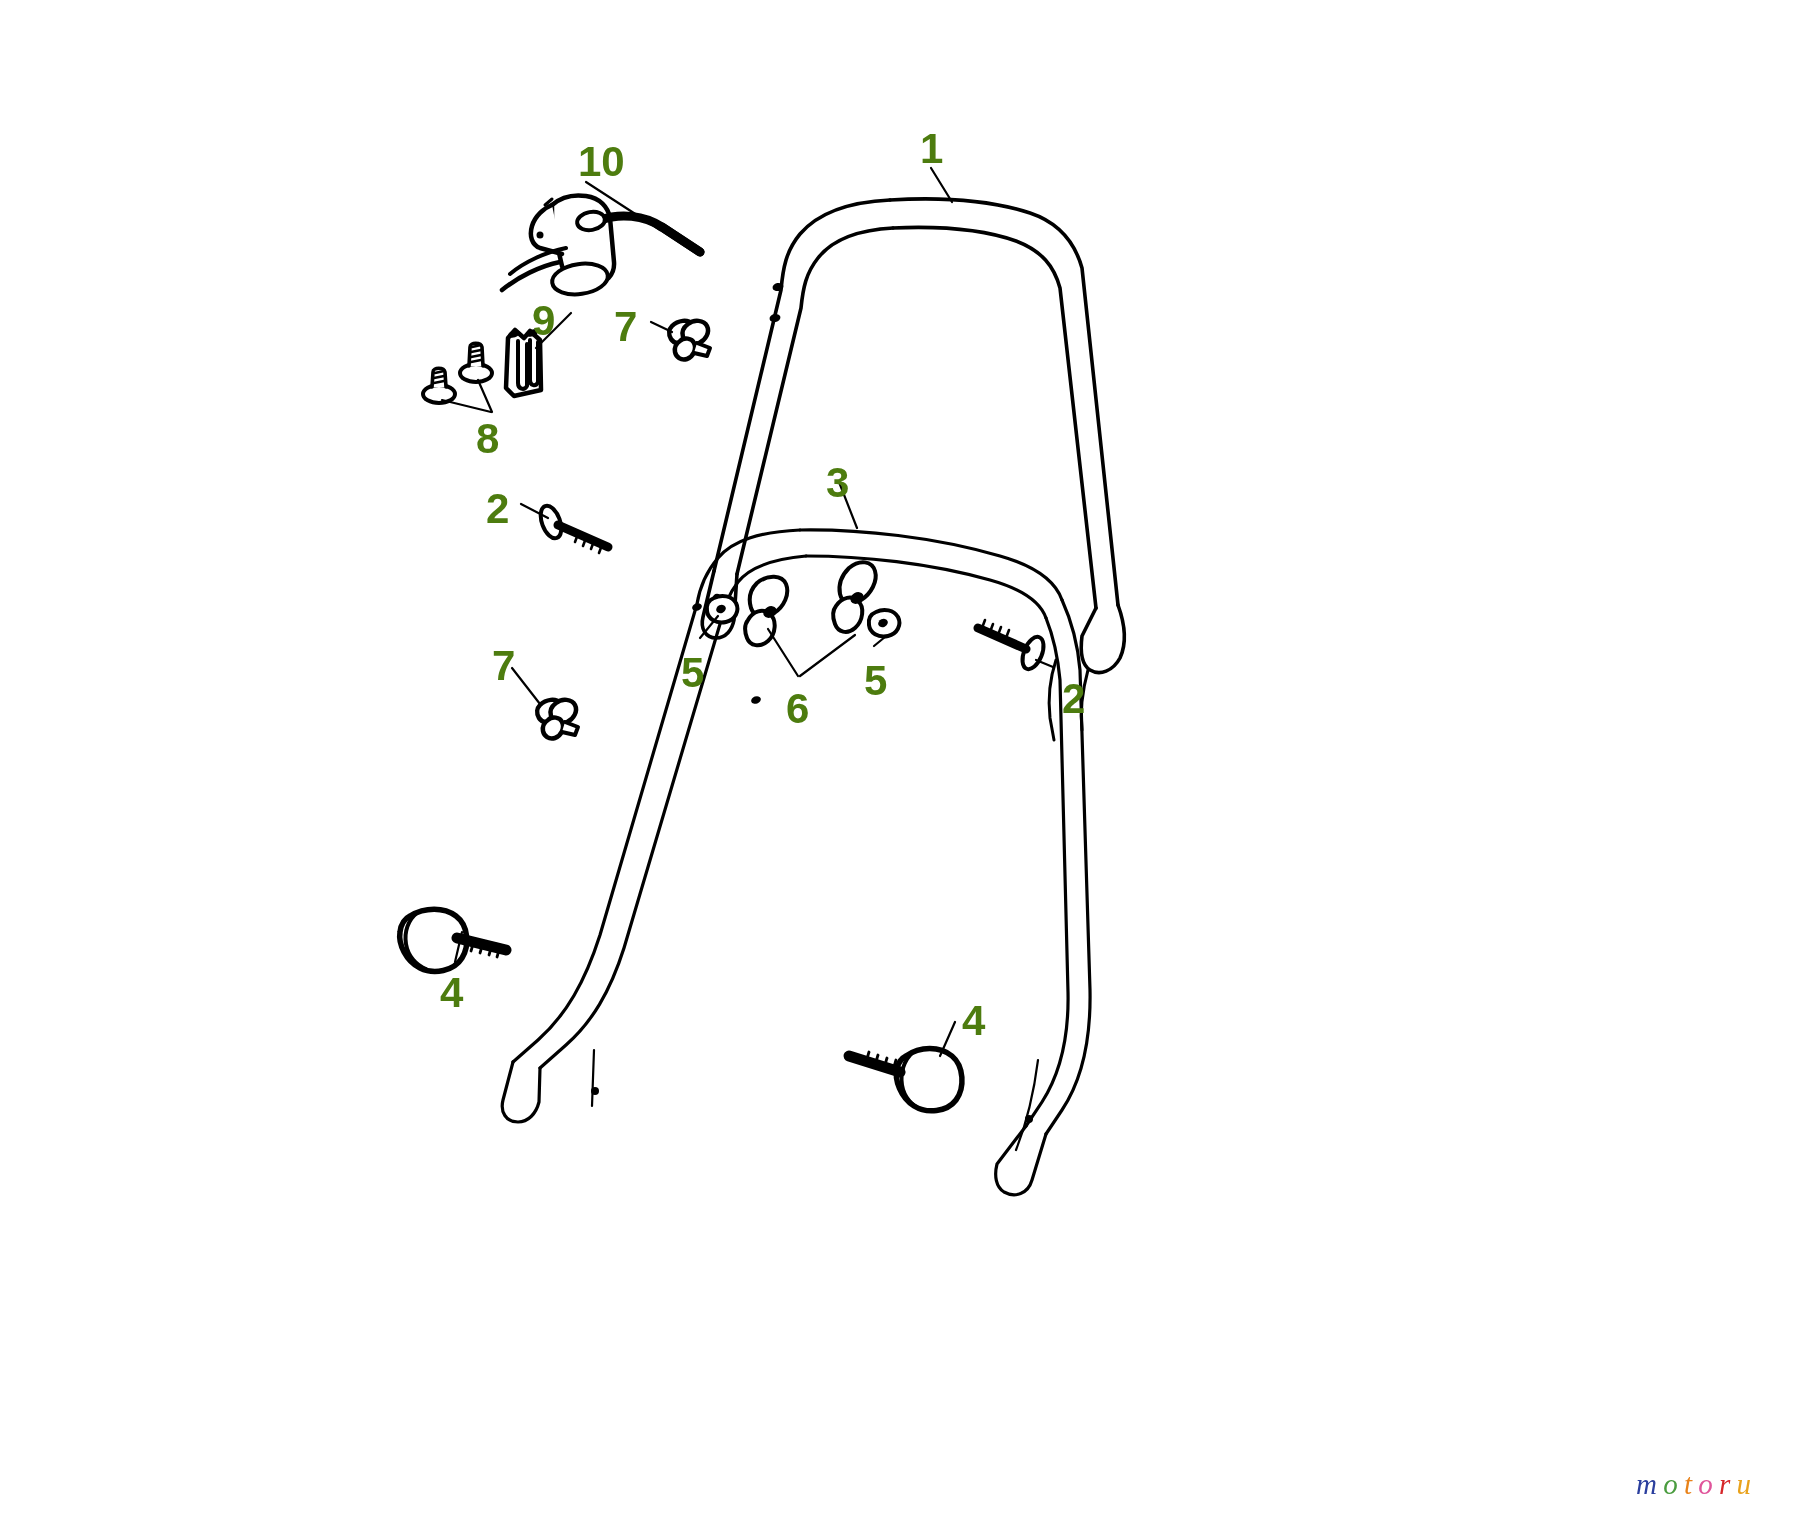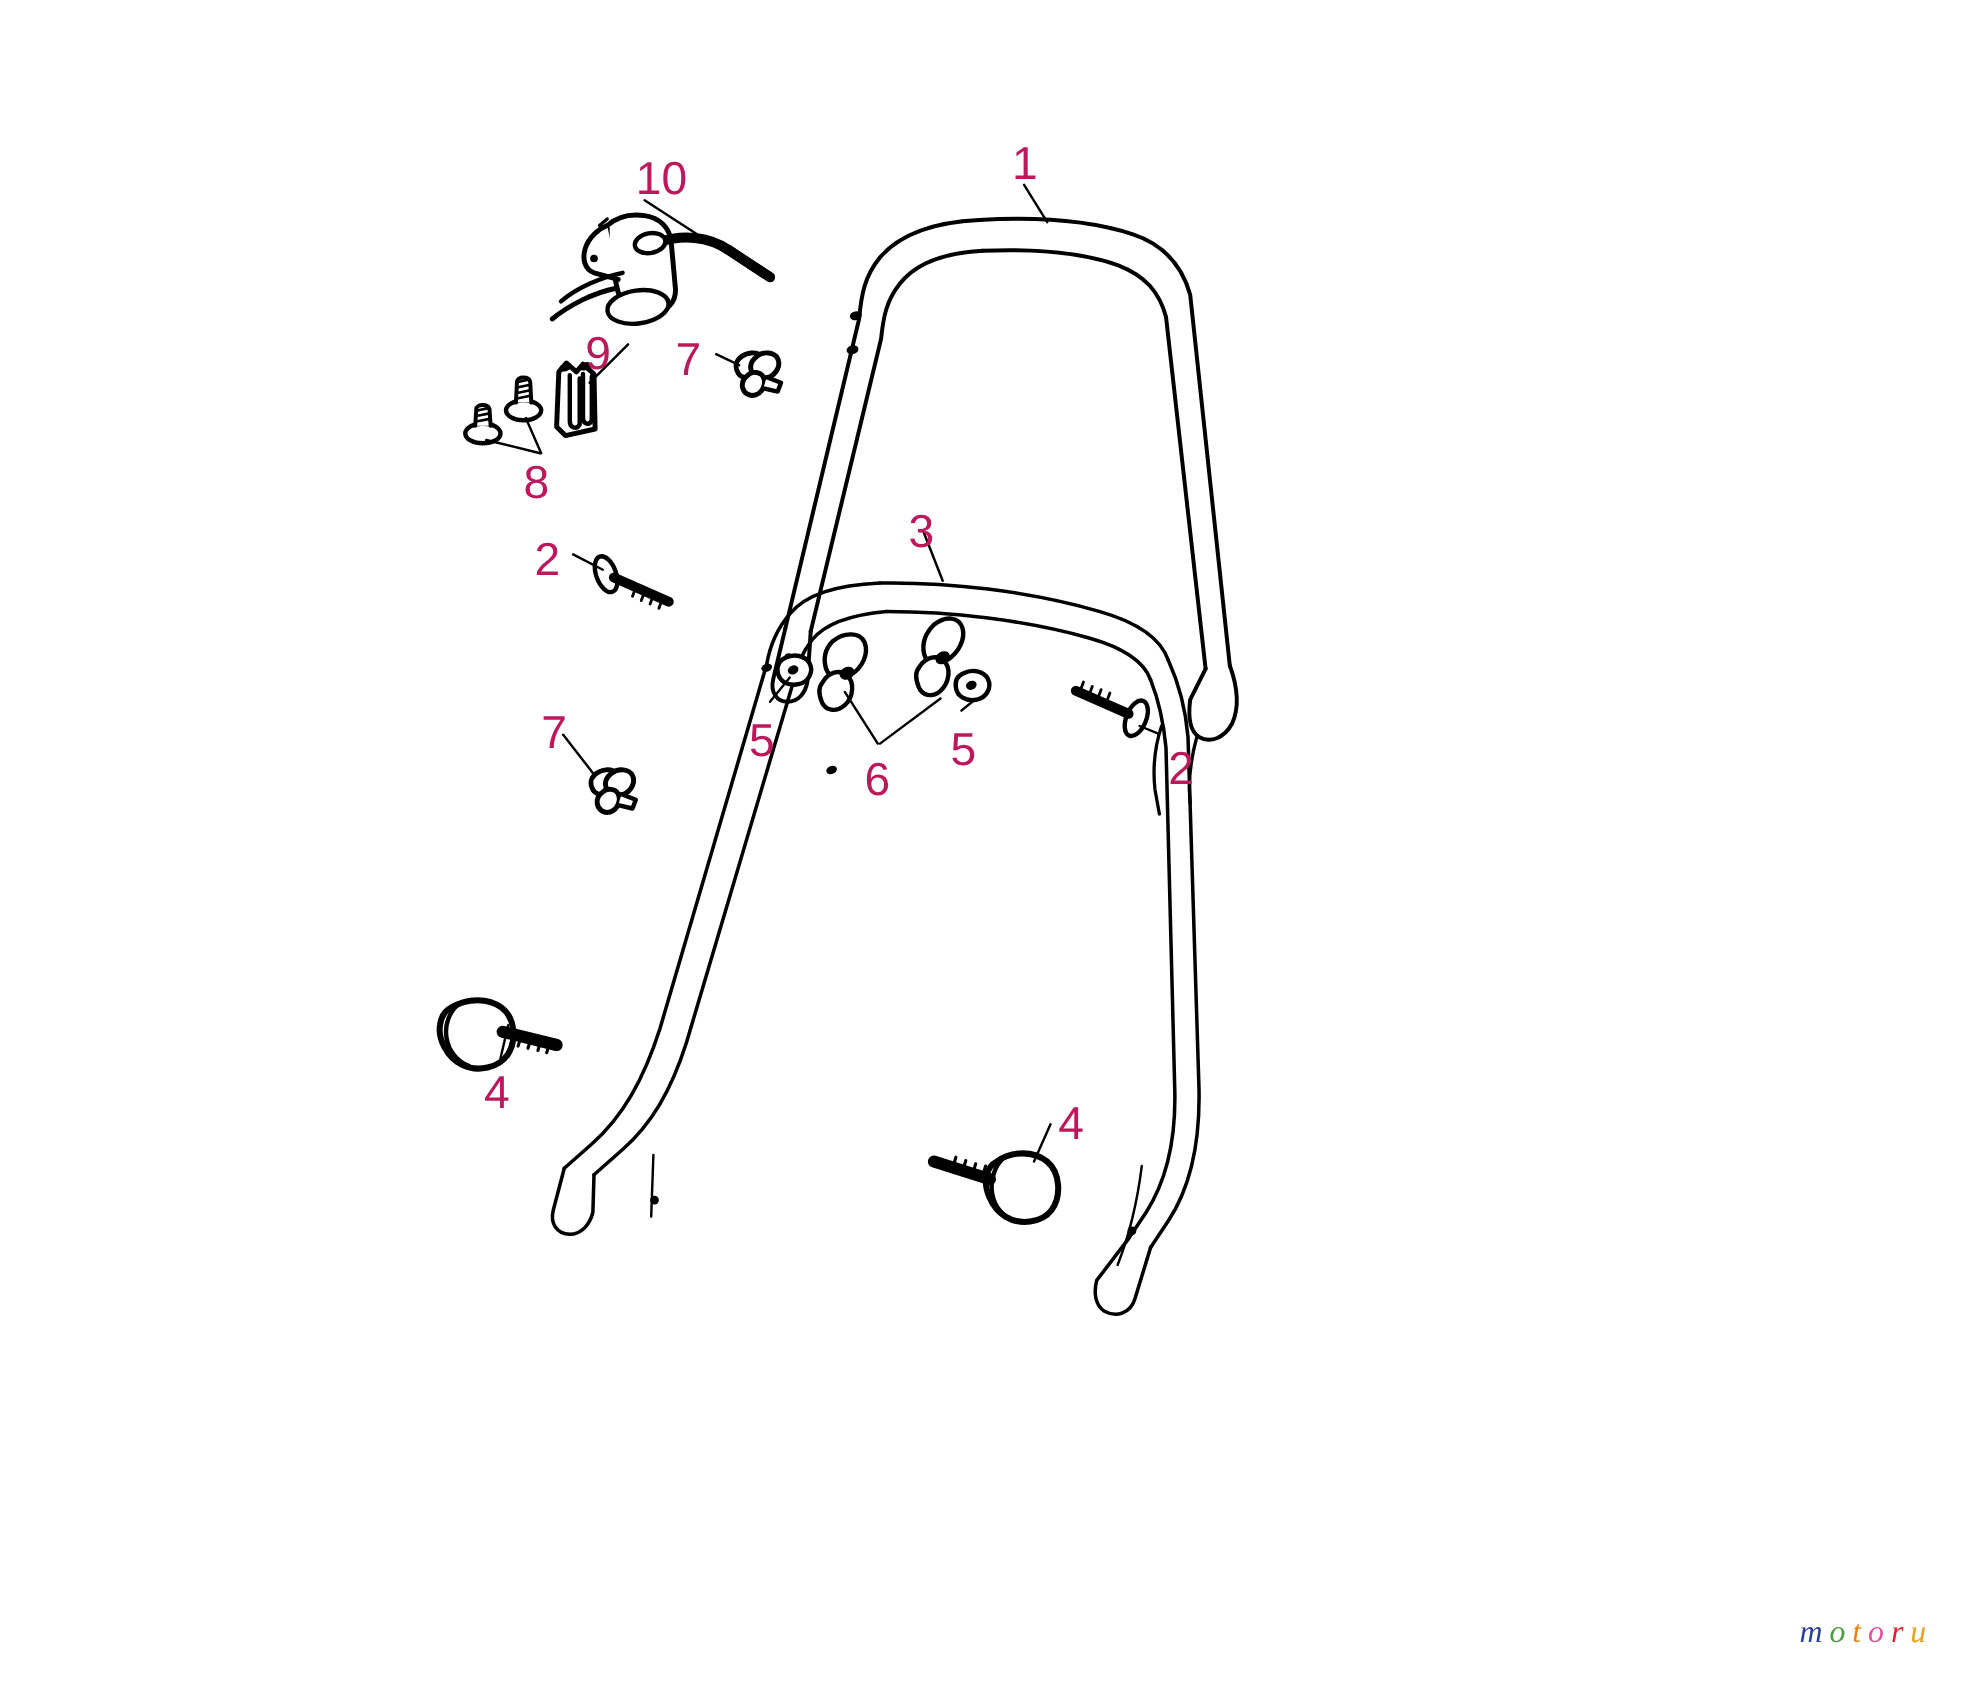--- a/index.html
+++ b/index.html
@@ -20,23 +20,23 @@
   #diagram-svg {
     position: absolute;
     left: 0;
     top: 0;
     width: 1800px;
     height: 1530px;
   }
   .callout-label {
     position: absolute;
     font-family: "Liberation Sans", sans-serif;
-    font-weight: normal;
+    font-weight: bold;
     font-size: 42px;
-    color: #be185d;
+    color: #4d7c0f;
     line-height: 1;
     white-space: nowrap;
   }
   #logo {
     position: absolute;
     left: 1636px;
     top: 1470px;
     font-family: "Liberation Serif", serif;
     font-size: 29px;
     letter-spacing: -0.5px;

